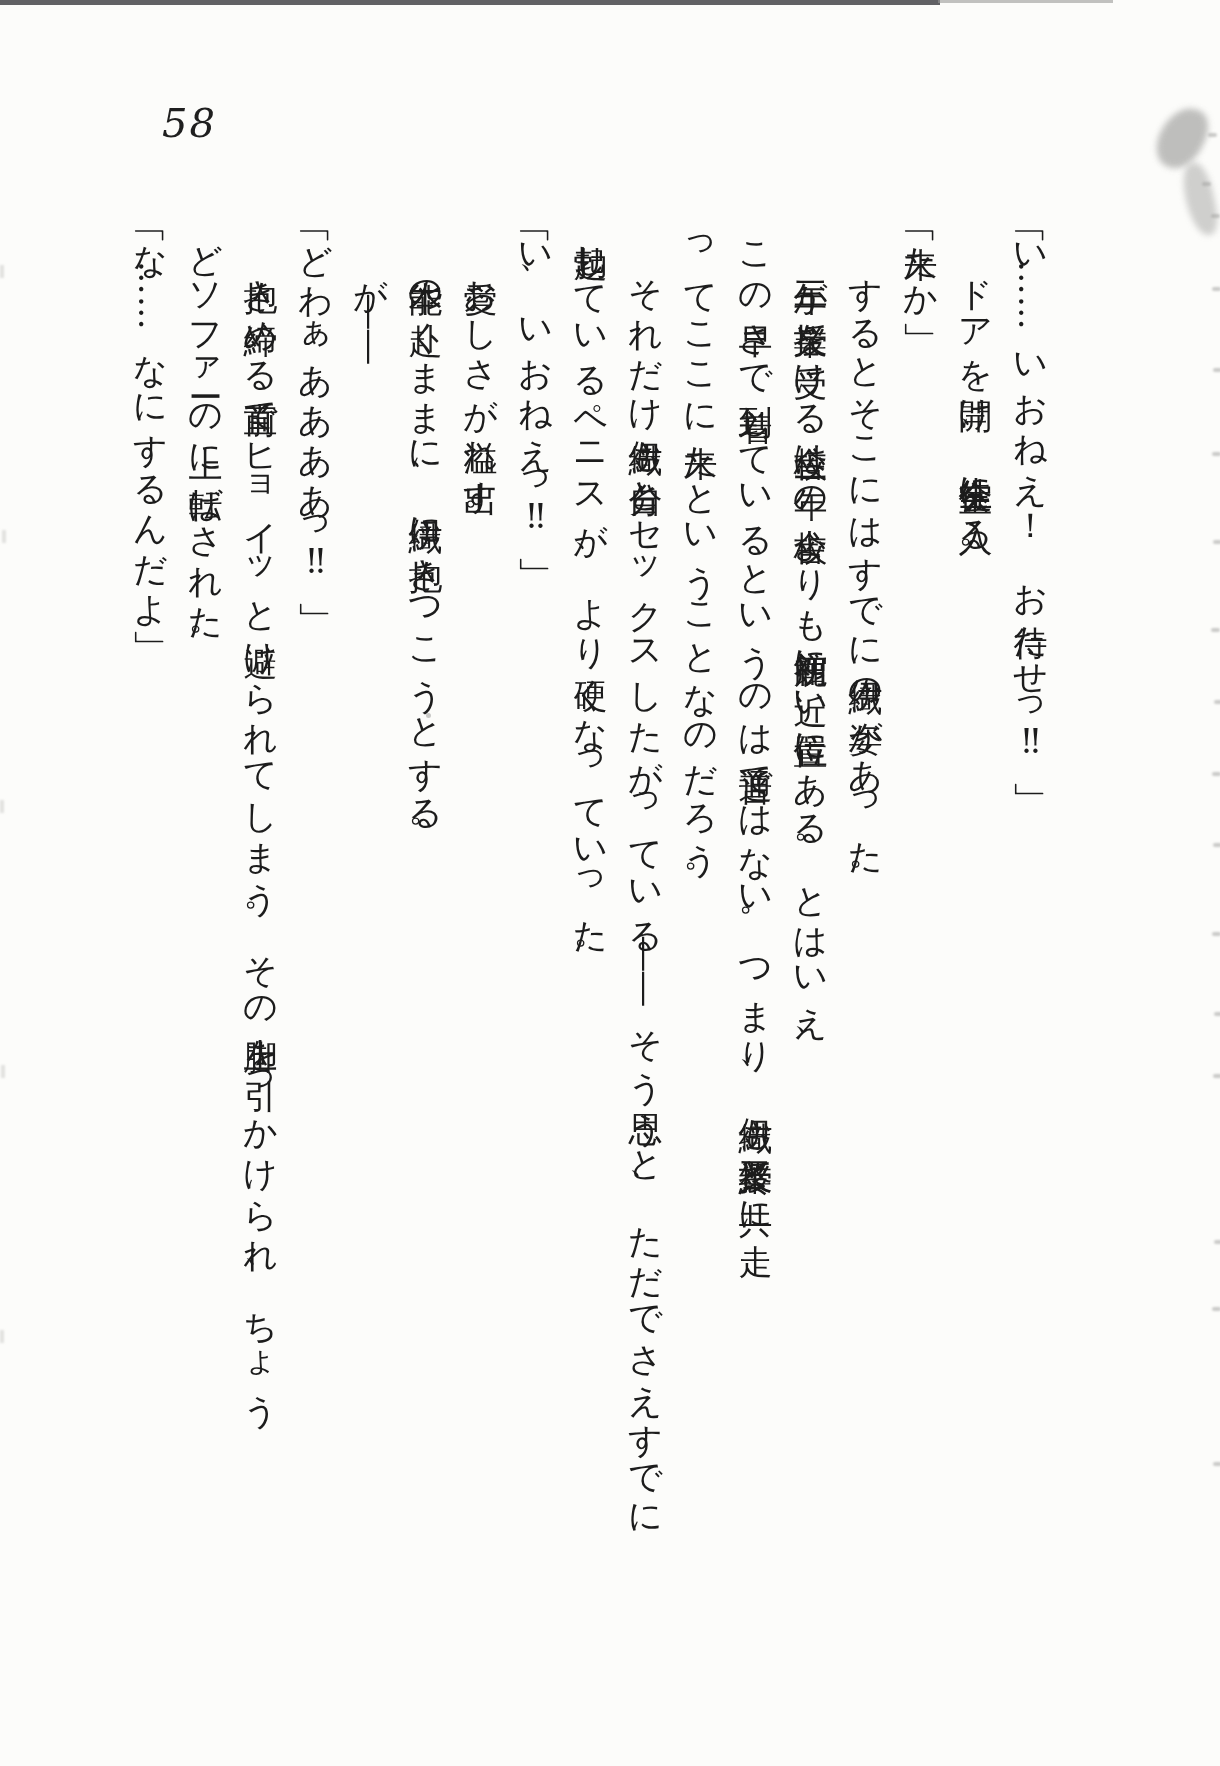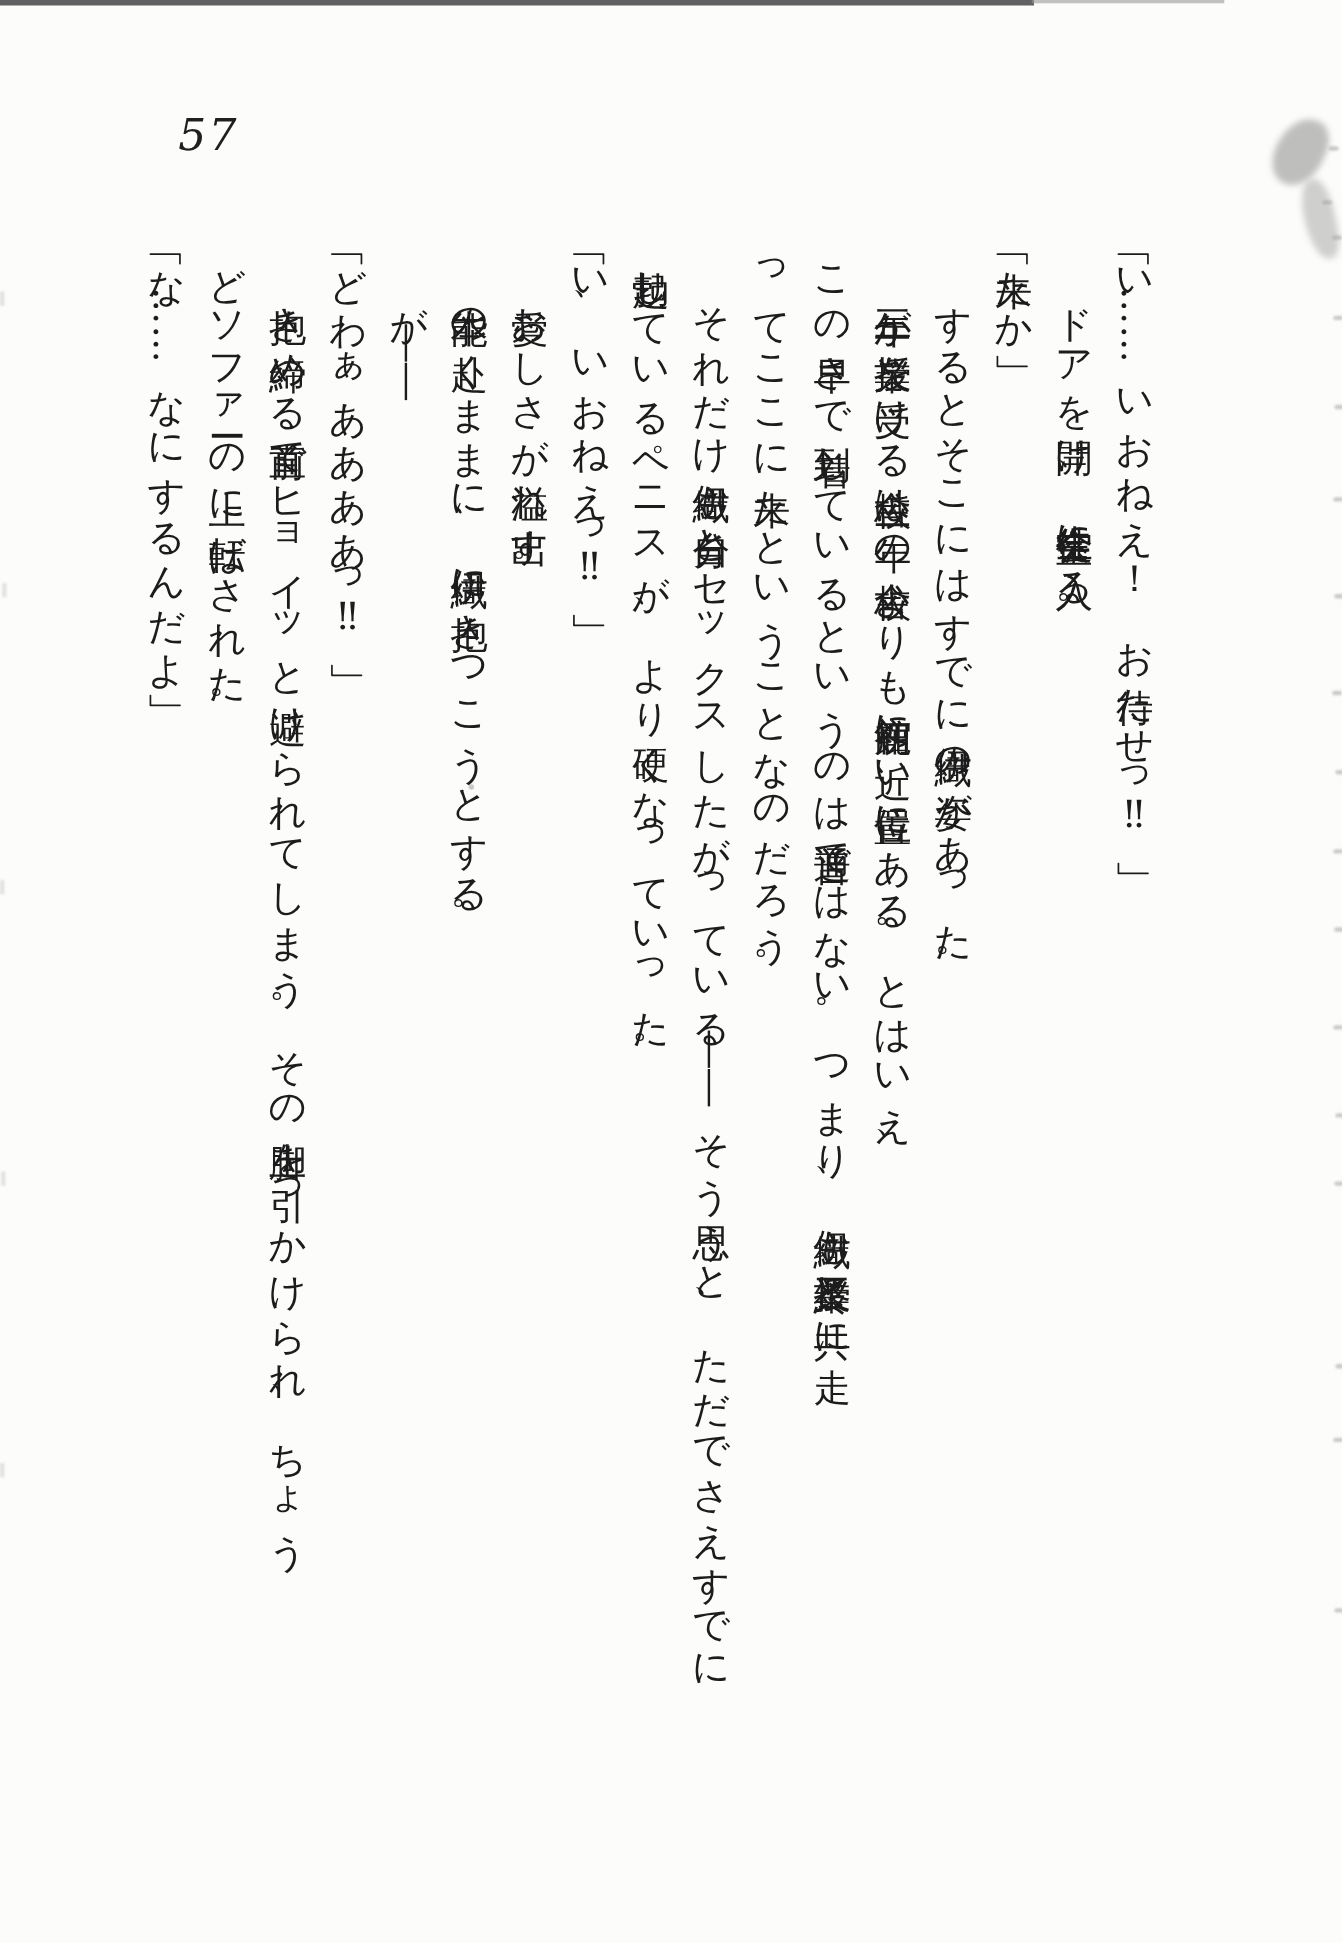--- a/index.html
+++ b/index.html
@@ -101,21 +101,21 @@
   <div class="speck" style="left:1214px; top:1240px;"></div>
   <div class="speck" style="left:1212px; top:1307px;"></div>
   <div class="speck" style="left:1213px; top:1462px;"></div>
 
   <div class="lspeck" style="left:0; top:265px;"></div>
   <div class="lspeck" style="left:2px; top:530px;"></div>
   <div class="lspeck" style="left:0; top:800px;"></div>
   <div class="lspeck" style="left:1px; top:1065px;"></div>
   <div class="lspeck" style="left:0; top:1330px;"></div>
 
-  <div class="page-number">57</div>
+  <div class="page-number">58</div>
 
   <div class="text-block">
     <p class="line">「い……いおねえ！　お待たせっ‼」</p>
     <p class="line indent">ドアを開け、生徒会室に入る。</p>
     <p class="line">「来たか」</p>
     <p class="line indent">するとそこにはすでに伊織の姿があった。</p>
     <p class="line indent">三年が授業を受ける校舎は一年の校舎よりも初鹿館に近い位置にある。とはいえ、</p>
     <p class="line">この早さで到着しているというのは普通ではない。つまり、伊織も授業終了と共に走</p>
     <p class="line">ってここに来たということなのだろう。</p>
     <p class="line indent">それだけ伊織も自分とセックスしたがっている――そう思うと、ただでさえすでに</p>

